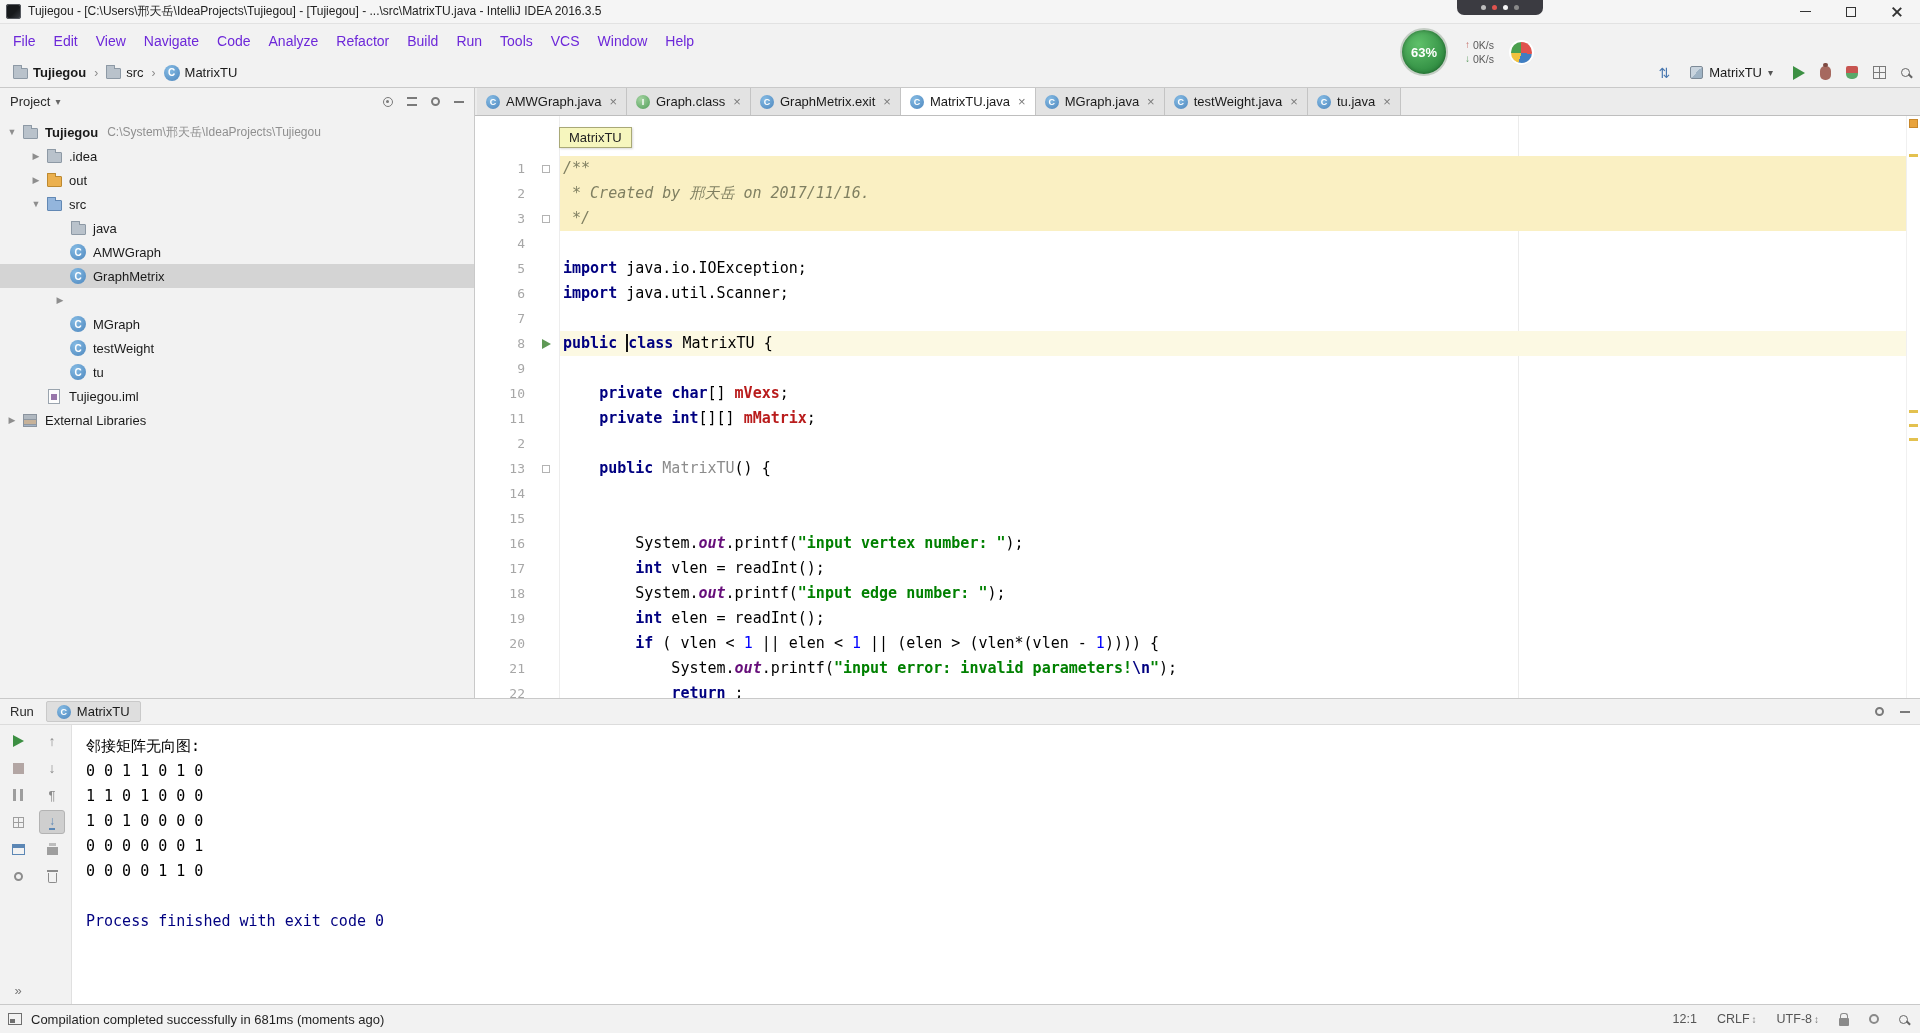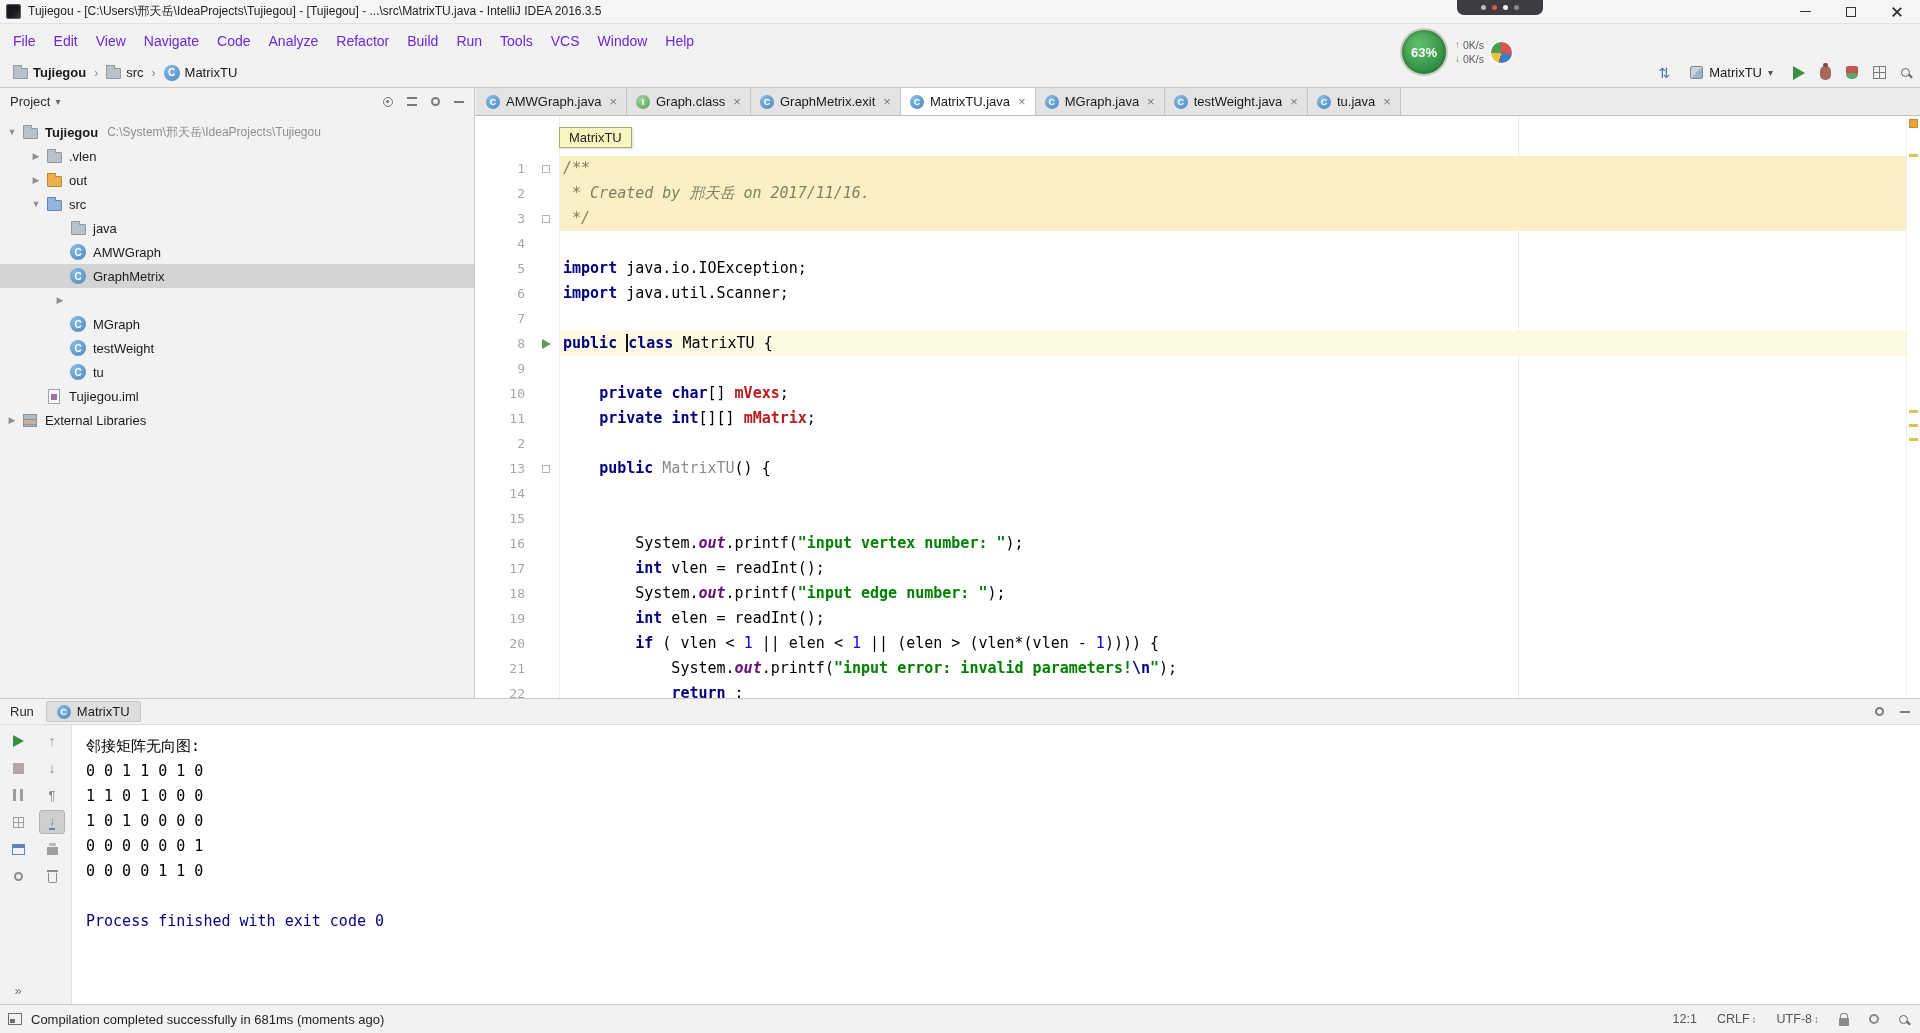--- a/index.html
+++ b/index.html
@@ -19,21 +19,21 @@
   .glyph-max{width:10px;height:10px;border:1.5px solid #333;}
   .glyph-close{position:relative;width:12px;height:12px;}
   .glyph-close::before,.glyph-close::after{content:"";position:absolute;left:5px;top:0;width:1.6px;height:12px;background:#333;}
   .glyph-close::before{transform:rotate(45deg);} .glyph-close::after{transform:rotate(-45deg);}
 
   
   .menu-bar{flex:0 0 34px;display:flex;align-items:center;padding:0 4px;background:#f2f2f2;}
   .menu-item{padding:5px 9px;font-size:14px;color:#6d28d9;}
 
   
-  .perf-cluster{position:absolute;left:1400px;top:28px;display:flex;align-items:center;gap:7px;z-index:20;}
+  .perf-cluster{position:absolute;left:1400px;top:28px;display:flex;align-items:center;gap:17px;z-index:20;}
   .memory-gauge{width:48px;height:48px;border-radius:50%;background:radial-gradient(circle at 38% 32%,#5fc06a,#1f7a33);border:2px solid #c4cdc4;box-shadow:inset 0 0 4px rgba(0,0,0,.35);display:flex;align-items:center;justify-content:center;}
   .memory-label{color:#fff;font-weight:bold;font-size:13px;}
   .net-speeds{display:flex;flex-direction:column;gap:2px;}
   .net-row{display:flex;align-items:center;gap:3px;}
   .net-arrow{font-size:10px;line-height:1;}
   .net-arrow.up{color:#c0625c;} .net-arrow.down{color:#5d9b60;}
   .net-val{font-size:10.5px;color:#5a5a5a;}
   .badge-circle{width:21px;height:21px;border-radius:50%;background:conic-gradient(#e0534e 0 28%,#3f7ec2 28% 55%,#f2c23d 55% 75%,#4ba04f 75% 100%);box-shadow:0 0 0 2px #fff,0 1px 2px rgba(0,0,0,.3);}
 
   
@@ -280,21 +280,21 @@
               <span class="ico-folder"></span>
             </span>
             <span class="tree-label bold">Tujiegou</span>
             <span class="tree-detail">C:\System\邢天岳\IdeaProjects\Tujiegou</span>
           </div>
           <div class="tree-row" style="padding-left:28px">
             <span class="tree-chevron">▶</span>
             <span class="tree-icon">
               <span class="ico-folder"></span>
             </span>
-            <span class="tree-label">.vlen</span>
+            <span class="tree-label">.idea</span>
           </div>
           <div class="tree-row" style="padding-left:28px">
             <span class="tree-chevron">▶</span>
             <span class="tree-icon">
               <span class="ico-folder excluded"></span>
             </span>
             <span class="tree-label">out</span>
           </div>
           <div class="tree-row" style="padding-left:28px">
             <span class="tree-chevron">▼</span>

